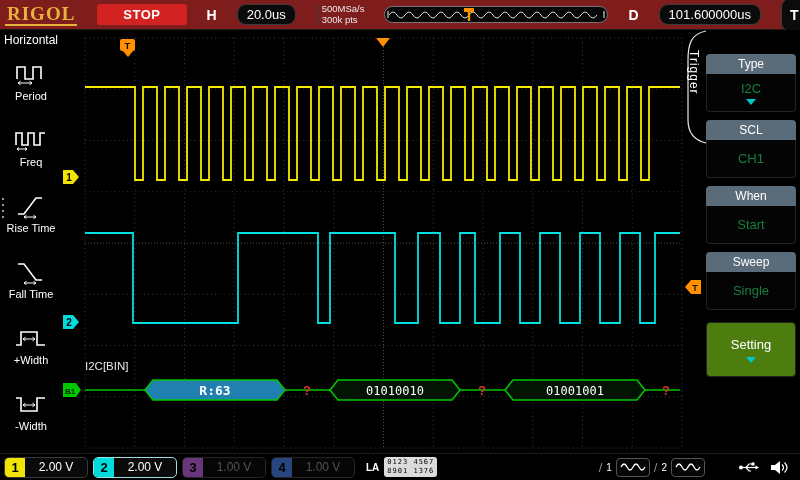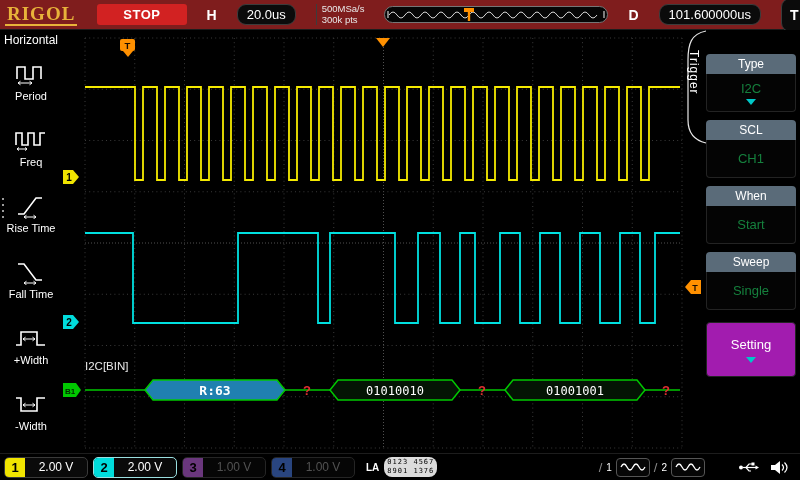--- a/index.html
+++ b/index.html
@@ -57,39 +57,39 @@
   .tlevel{position:absolute;left:1px;top:249px;}
   .menu-col{position:absolute;left:23px;top:24px;width:90px;}
   .msec{margin-bottom:8px;}
   .mhead{background:#5a6b79;color:#fff;font-size:12px;text-align:center;padding:3px 0;height:20px;
          border-radius:4px 4px 0 0;}
   .mbtn{background:#040404;border:1px solid #232323;border-top:none;color:#15803d;font-size:13px;
         text-align:center;height:38px;border-radius:0 0 4px 4px;display:flex;flex-direction:column;
         align-items:center;justify-content:center;gap:3px;cursor:default;}
   .tri-down{width:0;height:0;border-left:5px solid transparent;border-right:5px solid transparent;
             border-top:6px solid #00c8c8;}
-  .setting-btn{margin-top:12px;background:#a21caf;border:1px solid #232323;border-radius:4px;height:55px;
+  .setting-btn{margin-top:12px;background:#4d7c0f;border:1px solid #232323;border-radius:4px;height:55px;
                display:flex;flex-direction:column;align-items:center;justify-content:center;gap:5px;
                font-size:13px;color:#fff;cursor:default;}
 
   
   .bottombar{position:absolute;left:0;bottom:0;width:800px;height:27px;display:flex;align-items:center;
              gap:5px;padding:0 4px;background:#000;border-top:1px solid #1d1d1d;}
   .chblk{display:flex;align-items:center;height:21px;width:84px;border:1px solid #3a3a3a;border-radius:5px;
          background:#0a0a0a;overflow:hidden;flex:none;cursor:default;}
   .chblk.selected{border-color:#9adfe0;}
   .chblk.off{opacity:.65;}
   .chnum{width:20px;height:100%;display:flex;align-items:center;justify-content:center;
          font-size:13px;font-weight:bold;color:#000;flex:none;}
   .c1{background:#f0e400;} .c2{background:#00dcdc;} .c3{background:#a455c0;} .c4{background:#3f6bc4;}
   .chscale{flex:1;text-align:center;font-size:12px;color:#fff;}
   .dim{color:#7d7d7d;}
   .la-wrap{display:flex;align-items:center;gap:5px;margin-left:6px;}
   .la-label{font-size:10px;font-weight:bold;color:#fff;}
-  .la-box{background:#dcdcdc;color:#000;border-radius:8px;padding:1px 3px;
+  .la-box{background:#dcdcdc;color:#000;border-radius:3px;padding:1px 3px;
           font-family:"DejaVu Sans Mono",monospace;font-size:7px;line-height:1.25;letter-spacing:1px;}
   .slots{display:flex;align-items:center;gap:4px;margin-left:auto;}
   .slash{color:#8a8a8a;font-size:13px;}
   .slot-num{font-size:10px;color:#fff;}
   .slot-box{width:34px;height:19px;border:1px solid #555;border-radius:4px;display:flex;align-items:center;
             justify-content:center;background:#060606;cursor:default;}
   .icons{display:flex;align-items:center;gap:10px;margin:0 8px 0 28px;}
 </style>
 </head>
 <body>

